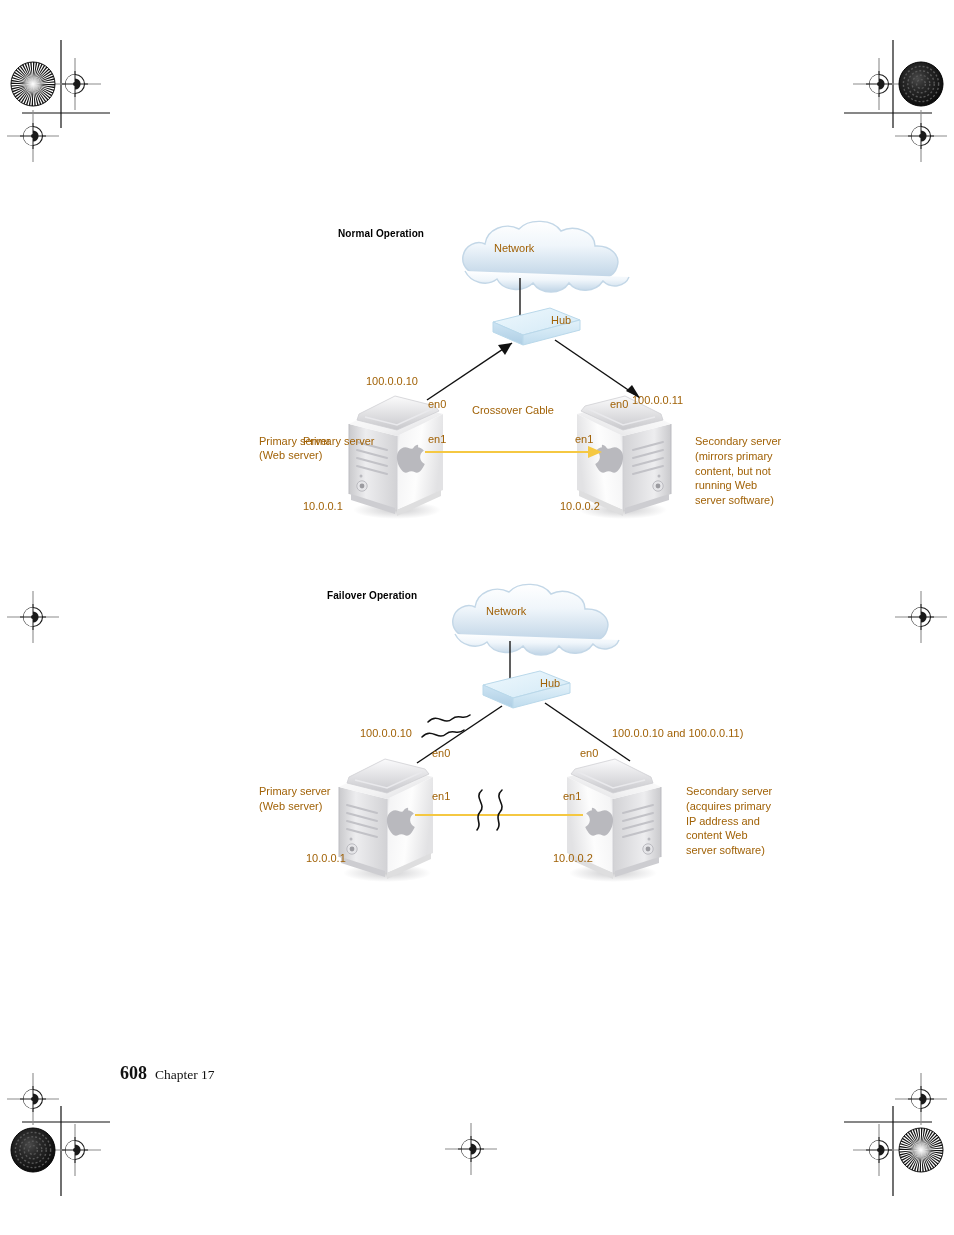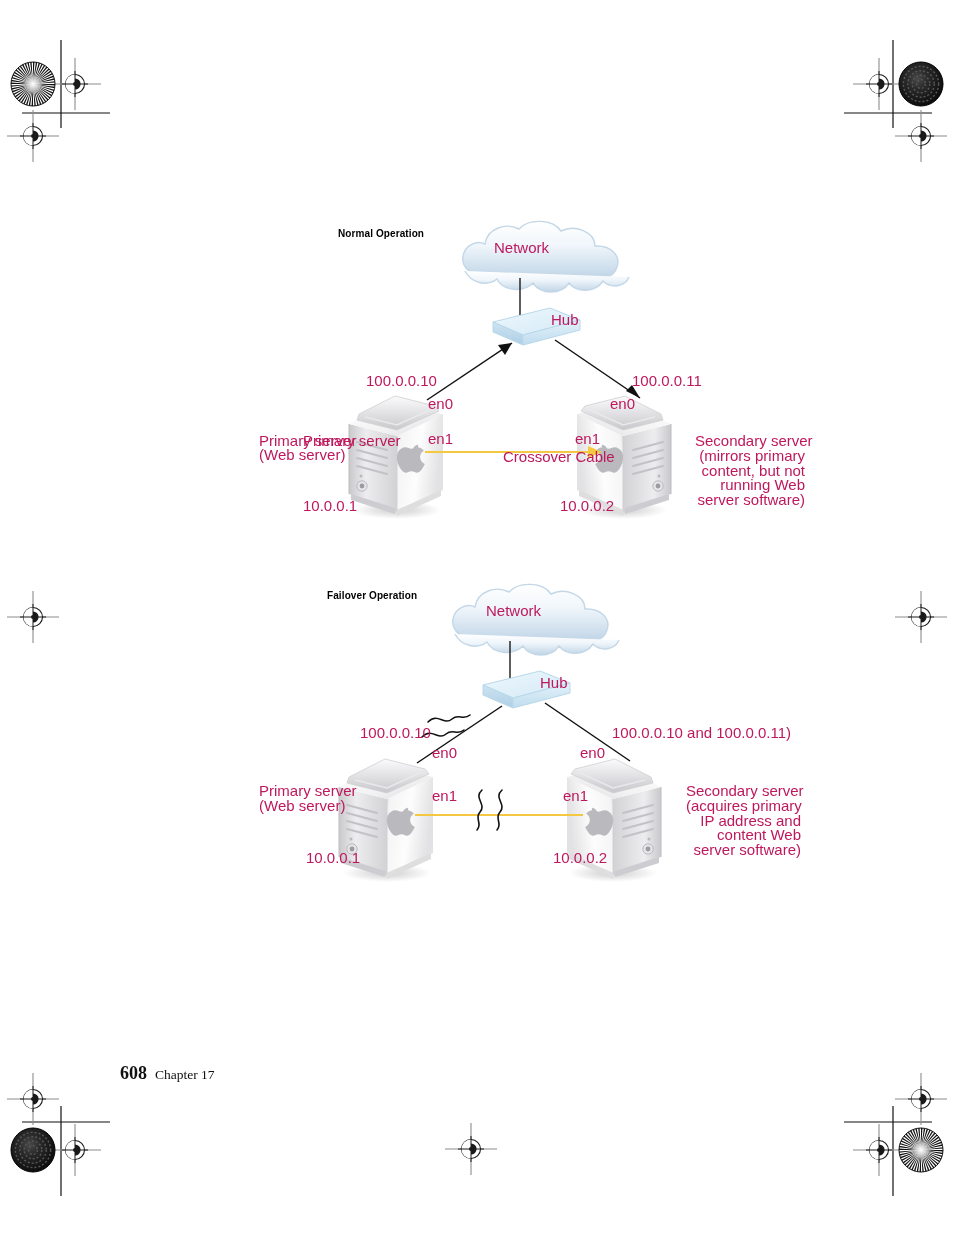--- a/index.html
+++ b/index.html
@@ -17,23 +17,22 @@
     letter-spacing:.005em;white-space:nowrap;
   }
 
   
   .diagram{position:absolute;left:0;top:0;width:954px;}
   .dia-title{
     position:absolute;font-size:10px;font-weight:bold;color:#000000;
     letter-spacing:.01em;white-space:nowrap;
   }
   .lbl{
-    position:absolute;font-size:15px;color:#be185d;white-space:nowrap;
+    position:absolute;font-size:11px;color:#a16207;white-space:nowrap;
     line-height:14.8px;
-    text-align:right;
   }
 
   
   .footer{position:absolute;left:120px;top:1063px;font-family:"Liberation Serif",serif;
           font-size:13.5px;color:#111;}
   .footer b{font-family:Liberation Serif, serif;font-size:18px;}
   .footer span.ch{margin-left:8px;}
 
   svg{display:block;overflow:visible;}
 </style>
@@ -359,23 +358,23 @@
     <div class="lbl" style="left:494px;top:241px;">Network</div>
     <div class="lbl" style="left:551px;top:313px;">Hub</div>
 
     <div class="lbl" style="left:366px;top:374px;">100.0.0.10</div>
     <div class="lbl" style="left:428px;top:397px;">en0</div>
     <div class="lbl" style="left:428px;top:432px;">en1</div>
     <div class="lbl" style="left:303px;top:1px;transform:translate(0,433px);">Primary server</div>
     <div class="lbl" style="left:259px;top:448px;">(Web server)</div>
     <div class="lbl" style="left:303px;top:499px;">10.0.0.1</div>
 
-    <div class="lbl" style="left:472px;top:450px;margin-left:31px;">Crossover Cable</div>
-
-    <div class="lbl" style="left:632px;top:374px;">100.0.0.11</div>
+    <div class="lbl" style="left:472px;top:403px;">Crossover Cable</div>
+
+    <div class="lbl" style="left:632px;top:393px;">100.0.0.11</div>
     <div class="lbl" style="left:610px;top:397px;">en0</div>
     <div class="lbl" style="left:575px;top:432px;">en1</div>
     <div class="lbl" style="left:560px;top:499px;">10.0.0.2</div>
     <div class="lbl" style="left:695px;top:434px;width:110px;">
       <div>Secondary server</div>
       <div>(mirrors primary</div>
       <div>content, but not</div>
       <div>running Web</div>
       <div>server software)</div>
     </div>

